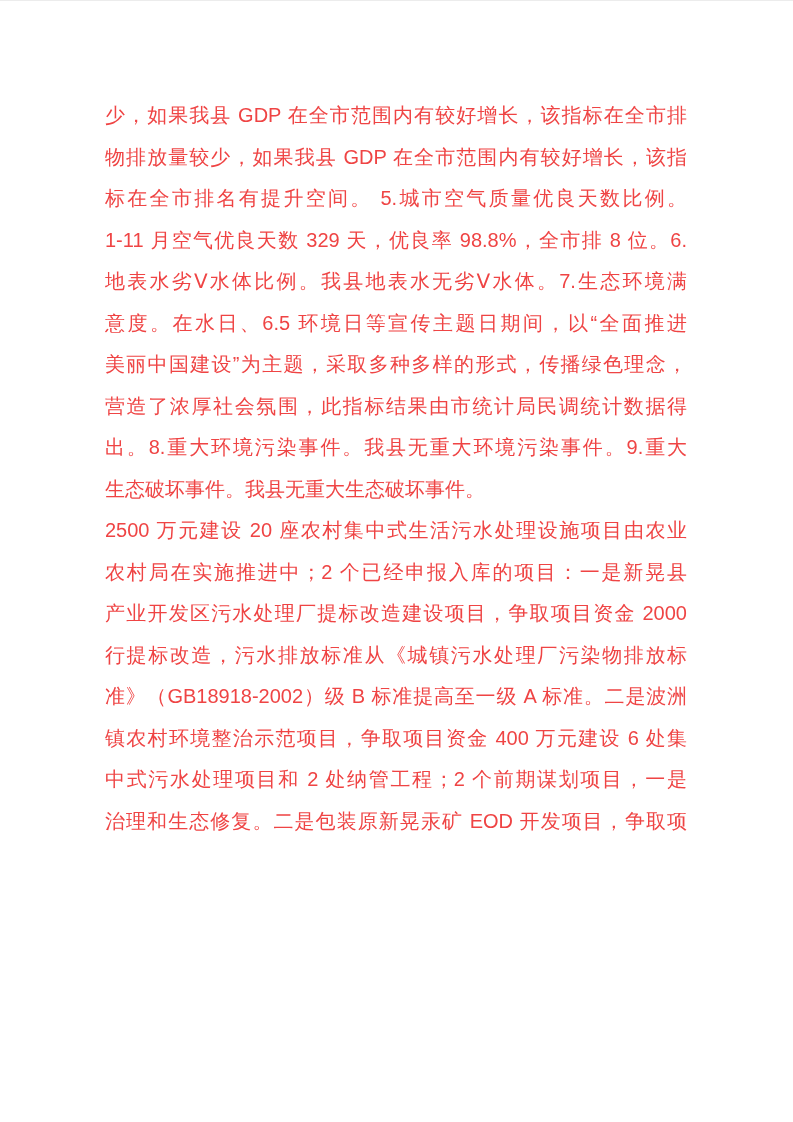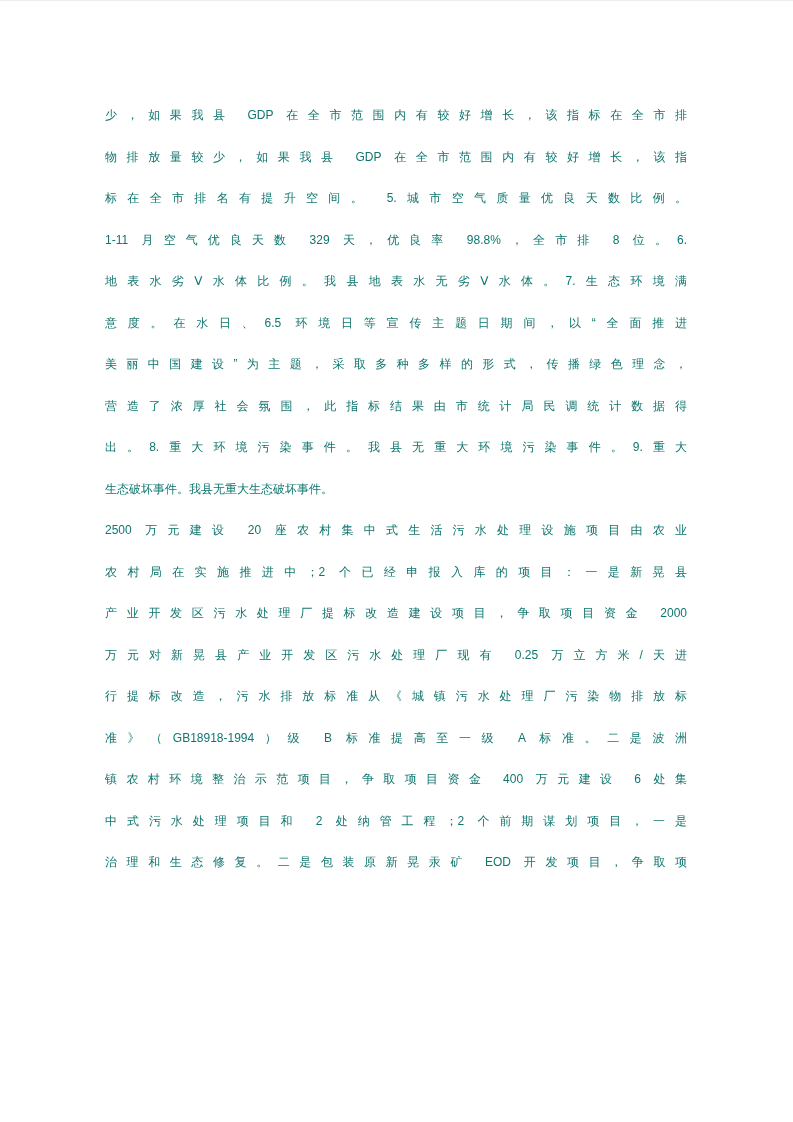--- a/index.html
+++ b/index.html
@@ -18,28 +18,28 @@
     box-sizing: border-box;
   }
   .textbody {
     position: absolute;
     left: 105px;
     top: 94px;
     width: 582px;
     color: #000000;
   }
   .line {
-    font-size: 12px;
+    font-size: 20px;
     line-height: 41.5px;
     height: 41.5px;
     text-align: justify;
     text-align-last: justify;
     word-break: keep-all;
     overflow: hidden;
-    color: #0f766e;
+    color: #ef4444;
   }
   .line.para-end {
     text-align: center;
     text-align-last: left;
   }
   .line.para-start {
     text-indent: 43px;
   }
 </style>
 </head>
@@ -53,20 +53,19 @@
     <div class="line">1-11 月空气优良天数 329 天，优良率 98.8%，全市排 8 位。6.</div>
     <div class="line">地表水劣Ⅴ水体比例。我县地表水无劣Ⅴ水体。7.生态环境满</div>
     <div class="line">意度。在水日、6.5 环境日等宣传主题日期间，以“全面推进</div>
     <div class="line">美丽中国建设”为主题，采取多种多样的形式，传播绿色理念，</div>
     <div class="line">营造了浓厚社会氛围，此指标结果由市统计局民调统计数据得</div>
     <div class="line">出。8.重大环境污染事件。我县无重大环境污染事件。9.重大</div>
     <div class="line para-end">生态破坏事件。我县无重大生态破坏事件。</div>
     <div class="line">2500 万元建设 20 座农村集中式生活污水处理设施项目由农业</div>
     <div class="line">农村局在实施推进中；2 个已经申报入库的项目：一是新晃县</div>
     <div class="line">产业开发区污水处理厂提标改造建设项目，争取项目资金 2000</div>
-    <div class="line">万元对新晃县产业开发区污水处理厂现有 0.25 万立方米/天进</div>
     <div class="line">行提标改造，污水排放标准从《城镇污水处理厂污染物排放标</div>
-    <div class="line">准》（GB18918-1994）级 B 标准提高至一级 A 标准。二是波洲</div>
+    <div class="line">准》（GB18918-2002）级 B 标准提高至一级 A 标准。二是波洲</div>
     <div class="line">镇农村环境整治示范项目，争取项目资金 400 万元建设 6 处集</div>
     <div class="line">中式污水处理项目和 2 处纳管工程；2 个前期谋划项目，一是</div>
     <div class="line">治理和生态修复。二是包装原新晃汞矿 EOD 开发项目，争取项</div>
   </div>
 </div>
 
 </body></html>

